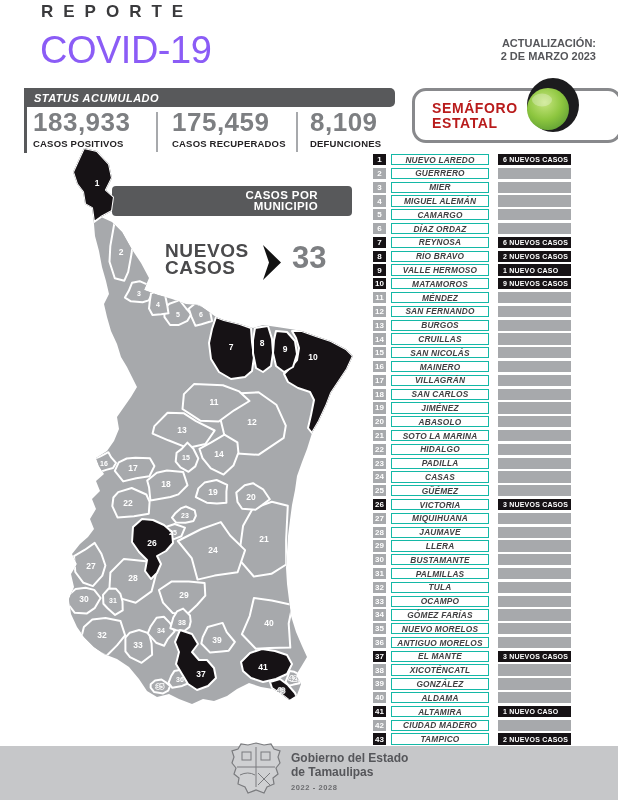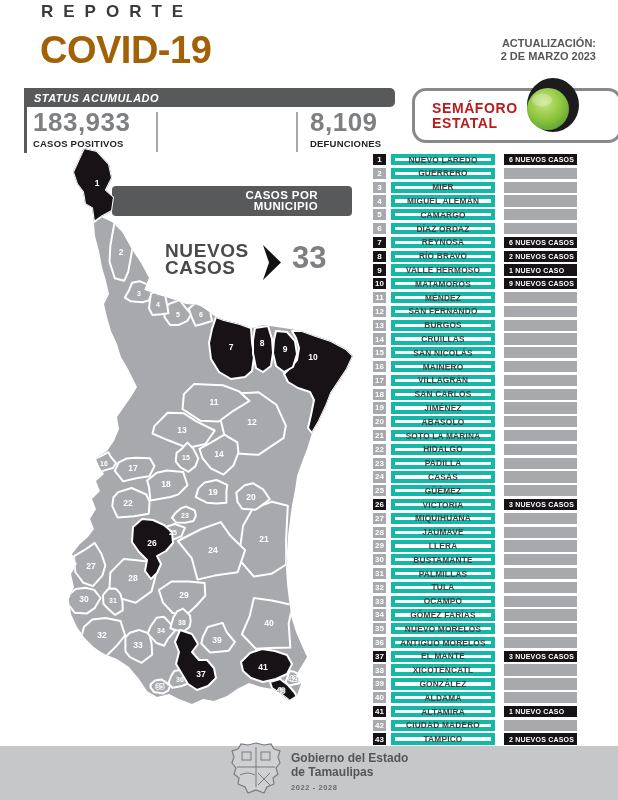--- a/index.html
+++ b/index.html
@@ -2,21 +2,21 @@
 <html><head>
 <meta charset="utf-8">
 <style>
   html,body{margin:0;padding:0;background:#e8e8e8;}
   .page{position:relative;width:618px;height:800px;background:#ffffff;overflow:hidden;
         font-family:"Liberation Sans",sans-serif;-webkit-font-smoothing:antialiased;}
   .abs{position:absolute;}
 
   
   .kicker{left:41px;top:2px;font-size:17px;font-weight:700;letter-spacing:10px;color:#3a3a3c;}
-  .title{left:40px;top:29px;font-size:38px;font-weight:700;color:#a16207;letter-spacing:-0.5px;}
+  .title{left:40px;top:29px;font-size:38px;font-weight:400;color:#8b5cf6;letter-spacing:-0.5px;}
   .update{right:22px;top:37px;text-align:right;font-size:11px;font-weight:700;color:#55565a;line-height:13px;}
 
   
   .status-bar{left:24px;top:88px;width:371px;height:19px;background:#58595b;border-radius:0 5px 5px 0;
               color:#fff;font-size:11px;font-weight:800;font-style:italic;letter-spacing:.5px;
               display:flex;align-items:center;padding-left:10px;box-sizing:border-box;}
   .lrule{left:24px;top:88px;width:3px;height:65px;background:#58595b;}
   .stat{top:108px;}
   .stat .val{font-size:26px;font-weight:700;color:#7d7f82;line-height:28px;letter-spacing:.5px;}
   .stat .lab{font-size:9.5px;font-weight:800;color:#242224;letter-spacing:.2px;margin-top:2px;}
@@ -40,22 +40,22 @@
 
   #mapsvg{left:60px;top:143px;z-index:2;}
   .mlabel{font-family:"Liberation Sans",sans-serif;font-weight:800;fill:#ffffff;text-anchor:middle;}
   .mlabel.ol{fill:#a7a9ac;stroke:#ffffff;stroke-width:1.6px;paint-order:stroke;}
 
   
   .muni-table{left:373px;top:154px;width:205px;display:flex;flex-direction:column;gap:2.5px;}
   .trow{display:flex;align-items:stretch;height:11.3px;}
   .tnum{width:13px;margin-right:5px;font-size:8px;font-weight:800;color:#fff;
         display:flex;align-items:center;justify-content:center;flex:none;}
-  .tname{width:96px;background:#fff;border:4px solid #14b8a6;font-size:8.3px;font-weight:700;color:#414042;
-         display:flex;align-items:center;justify-content:center;letter-spacing:.2px;flex:none;white-space:nowrap;}
+  .tname{width:96px;background:#fff;border:1px solid #14b8a6;font-size:8.3px;font-weight:700;color:#414042;
+         display:flex;align-items:center;justify-content:center;letter-spacing:.2px;flex:none;white-space:nowrap;font-style:italic;}
   .tstatus{width:68px;margin-left:9px;font-size:7px;font-weight:800;color:#fff;
            display:flex;align-items:center;padding-left:5px;letter-spacing:.2px;flex:none;}
   .hl{background:#161215;}
   .no{background:#a7a9ac;}
 
   
   .footer-band{left:0;top:746px;width:618px;height:54px;background:#c6c7c9;}
   .gov{left:291px;top:751px;}
   .gov .l{font-size:12px;font-weight:800;color:#55565a;line-height:14px;}
   .gov .p{font-size:7.5px;font-weight:800;color:#6b6c6f;letter-spacing:.6px;margin-top:4px;}
@@ -75,20 +75,24 @@
   <div class="abs status-bar">
     <span>STATUS ACUMULADO</span>
   </div>
   <div class="abs lrule"></div>
 
   <div class="abs stat" style="left:33px;">
     <div class="val">183,933</div>
     <div class="lab">CASOS POSITIVOS</div>
   </div>
   <div class="abs sdiv" style="left:156px;"></div>
+  <div class="abs stat" style="left:172px;">
+    <div class="val">175,459</div>
+    <div class="lab">CASOS RECUPERADOS</div>
+  </div>
   <div class="abs sdiv" style="left:296px;"></div>
   <div class="abs stat" style="left:310px;">
     <div class="val">8,109</div>
     <div class="lab">DEFUNCIONES</div>
   </div>
 
   <div class="abs sem-box">
     <span>SEMÁFORO</span>
     <span>ESTATAL</span>
   </div>

